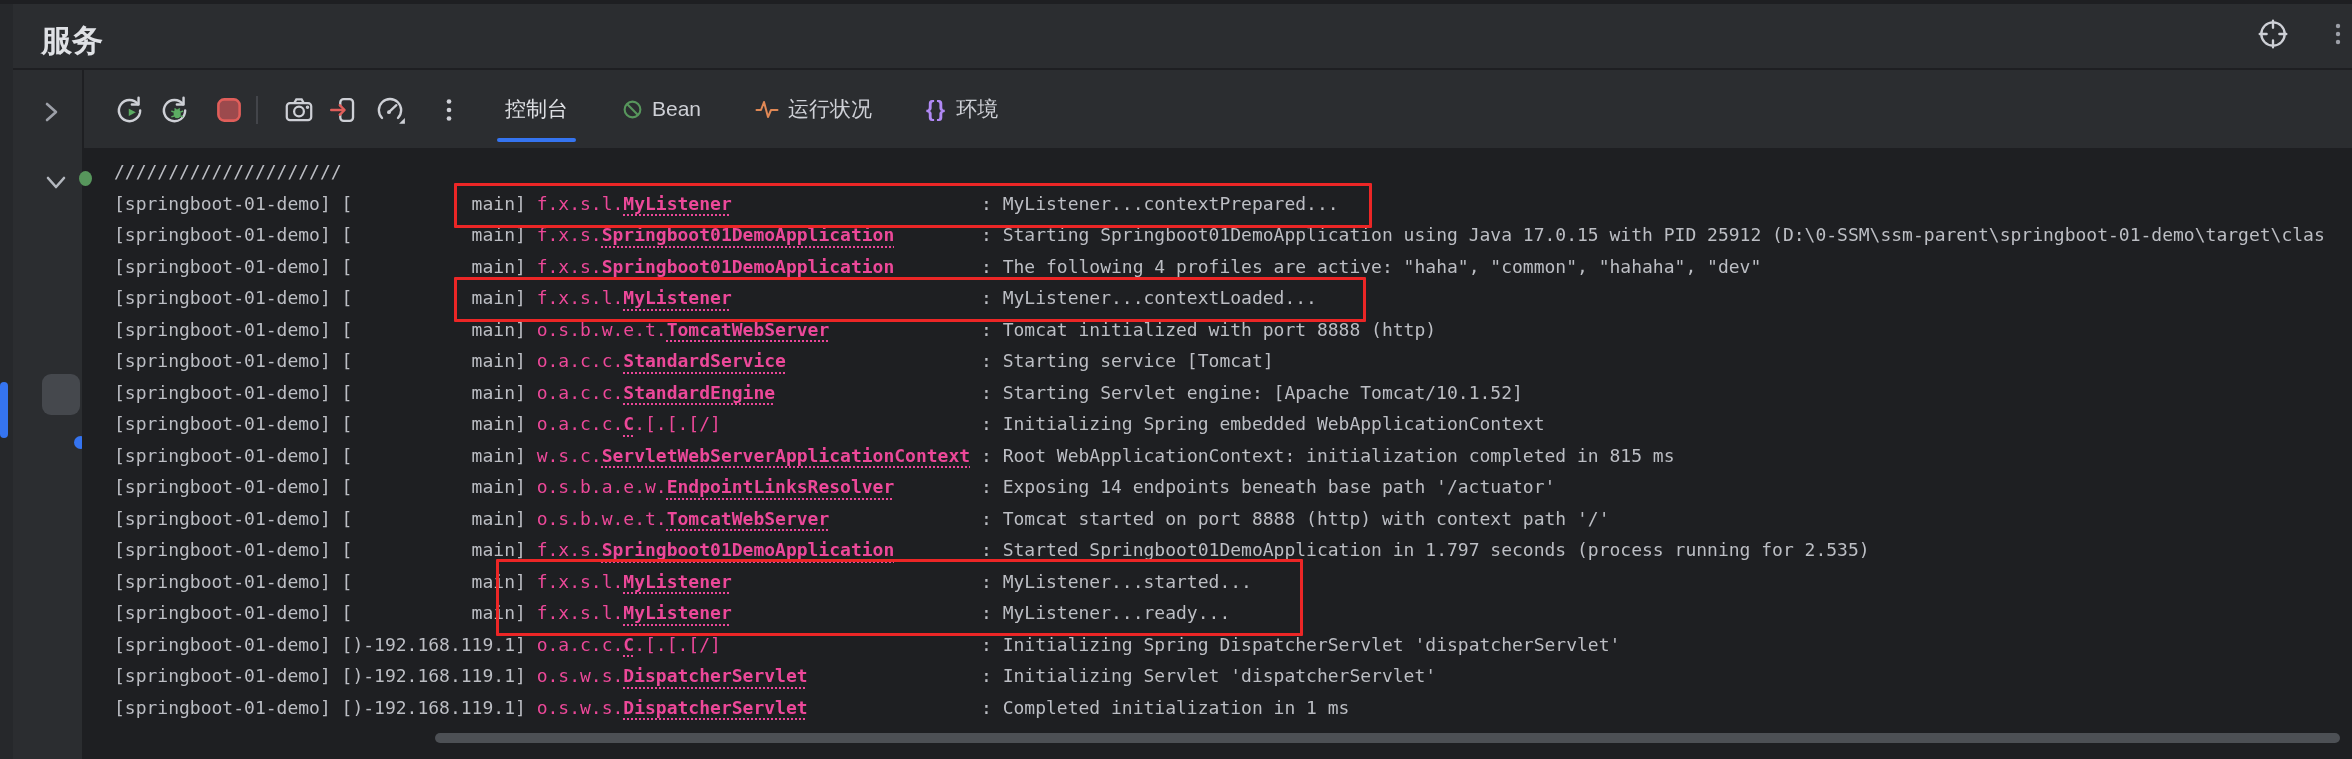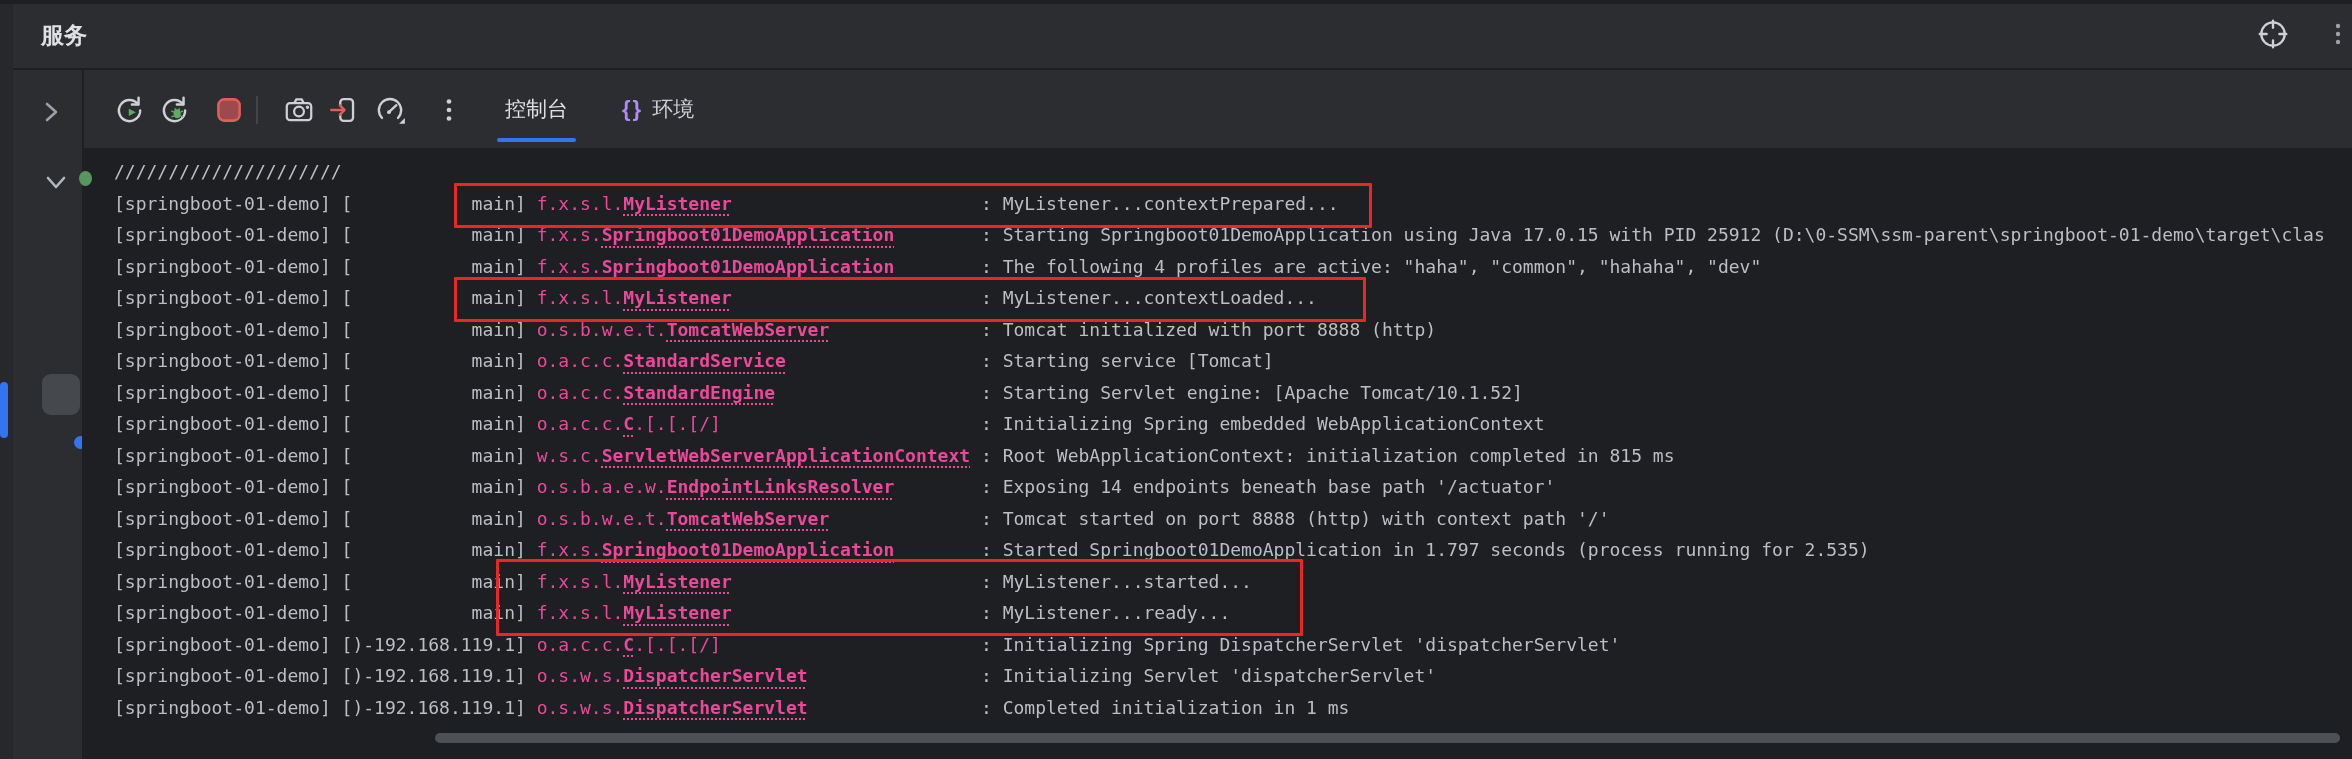--- a/index.html
+++ b/index.html
@@ -2,21 +2,21 @@
 <html><head>
 <meta charset="utf-8">
 <style>
   html,body{margin:0;padding:0;width:2352px;height:759px;overflow:hidden;background:#1e1f22;
     font-family:"Liberation Sans",sans-serif;-webkit-font-smoothing:antialiased;}
   .abs{position:absolute;}
   
   #top-strip{left:0;top:0;width:2352px;height:4px;background:#1e1f22;}
   #edge-stripe{left:0;top:4px;width:13px;height:755px;background:#26282b;}
   #header{left:13px;top:4px;width:2339px;height:64px;background:#2b2d30;border-bottom:2px solid #1e1f22;}
-  #header .title{position:absolute;left:28px;top:16px;font-size:23px;font-weight:bold;color:#dfe1e5;}
+  #header .title{position:absolute;left:28px;top:16px;font-size:31px;font-weight:bold;color:#dfe1e5;}
   #header-target{position:absolute;right:62px;top:13px;width:34px;height:34px;}
   #header-kebab{position:absolute;right:8px;top:13px;width:12px;height:34px;}
   
   #left-strip{left:13px;top:70px;width:69px;height:689px;background:#2b2d30;overflow:hidden;}
   #strip-border{left:82px;top:70px;width:2px;height:689px;background:#1e1f22;}
   .chev{position:absolute;width:32px;height:32px;}
   #chevron-right{left:22px;top:26px;}
   #chevron-down{left:27px;top:96px;}
   #gray-thumb{left:29px;top:304px;width:38px;height:41px;border-radius:9px;background:#45484d;}
   #blue-indicator{left:0;top:378px;width:8px;height:56px;border-radius:4px;background:#3574f0;}
@@ -142,20 +142,37 @@
         <circle cx="16" cy="24" r="2.2" fill="#ced0d6"></circle>
     </svg>
   </span>
 
   <div id="tabs">
     <div class="tab active">
       <span>控制台</span>
       <div class="underline"></div>
     </div>
     <div class="tab">
+      <span>
+        <svg width="21" height="21" viewBox="0 0 20 20">
+            <circle cx="10" cy="10" r="7.5" fill="none" stroke="#57965c" stroke-width="2"></circle>
+            <path d="M4.8 4.8 L15.2 15.2" stroke="#57965c" stroke-width="2"></path>
+          </svg>
+      </span>
+      <span>Bean</span>
+    </div>
+    <div class="tab">
+      <span>
+        <svg width="24" height="22" viewBox="0 0 24 22">
+            <path d="M1.5 12 H6 L9 4 L13 19 L16 12 H22.5" fill="none" stroke="#e08855" stroke-width="2" stroke-linecap="round" stroke-linejoin="round"></path>
+          </svg>
+      </span>
+      <span>运行状况</span>
+    </div>
+    <div class="tab">
       <span class="braces">{}</span>
       <span>环境</span>
     </div>
   </div>
 </div>
 
 <div class="abs" id="console">
   <div id="console-lines"><div class="row"><span class="txt">/////////////////////</span></div><div class="row"><span class="txt">[springboot-01-demo] [           main] </span><span class="lg">f.x.s.l.</span><span class="lg ul">MyListener</span><span class="txt">                       : MyListener...contextPrepared...</span></div><div class="row"><span class="txt">[springboot-01-demo] [           main] </span><span class="lg">f.x.s.</span><span class="lg ul">Springboot01DemoApplication</span><span class="txt">        : Starting Springboot01DemoApplication using Java 17.0.15 with PID 25912 (D:\0-SSM\ssm-parent\springboot-01-demo\target\clas</span></div><div class="row"><span class="txt">[springboot-01-demo] [           main] </span><span class="lg">f.x.s.</span><span class="lg ul">Springboot01DemoApplication</span><span class="txt">        : The following 4 profiles are active: "haha", "common", "hahaha", "dev"</span></div><div class="row"><span class="txt">[springboot-01-demo] [           main] </span><span class="lg">f.x.s.l.</span><span class="lg ul">MyListener</span><span class="txt">                       : MyListener...contextLoaded...</span></div><div class="row"><span class="txt">[springboot-01-demo] [           main] </span><span class="lg">o.s.b.w.e.t.</span><span class="lg ul">TomcatWebServer</span><span class="txt">              : Tomcat initialized with port 8888 (http)</span></div><div class="row"><span class="txt">[springboot-01-demo] [           main] </span><span class="lg">o.a.c.c.</span><span class="lg ul">StandardService</span><span class="txt">                  : Starting service [Tomcat]</span></div><div class="row"><span class="txt">[springboot-01-demo] [           main] </span><span class="lg">o.a.c.c.</span><span class="lg ul">StandardEngine</span><span class="txt">                   : Starting Servlet engine: [Apache Tomcat/10.1.52]</span></div><div class="row"><span class="txt">[springboot-01-demo] [           main] </span><span class="lg">o.a.c.c.</span><span class="lg ul">C</span><span class="lg">.[.[.[/]</span><span class="txt">                        : Initializing Spring embedded WebApplicationContext</span></div><div class="row"><span class="txt">[springboot-01-demo] [           main] </span><span class="lg">w.s.c.</span><span class="lg ul">ServletWebServerApplicationContext</span><span class="txt"> : Root WebApplicationContext: initialization completed in 815 ms</span></div><div class="row"><span class="txt">[springboot-01-demo] [           main] </span><span class="lg">o.s.b.a.e.w.</span><span class="lg ul">EndpointLinksResolver</span><span class="txt">        : Exposing 14 endpoints beneath base path '/actuator'</span></div><div class="row"><span class="txt">[springboot-01-demo] [           main] </span><span class="lg">o.s.b.w.e.t.</span><span class="lg ul">TomcatWebServer</span><span class="txt">              : Tomcat started on port 8888 (http) with context path '/'</span></div><div class="row"><span class="txt">[springboot-01-demo] [           main] </span><span class="lg">f.x.s.</span><span class="lg ul">Springboot01DemoApplication</span><span class="txt">        : Started Springboot01DemoApplication in 1.797 seconds (process running for 2.535)</span></div><div class="row"><span class="txt">[springboot-01-demo] [           main] </span><span class="lg">f.x.s.l.</span><span class="lg ul">MyListener</span><span class="txt">                       : MyListener...started...</span></div><div class="row"><span class="txt">[springboot-01-demo] [           main] </span><span class="lg">f.x.s.l.</span><span class="lg ul">MyListener</span><span class="txt">                       : MyListener...ready...</span></div><div class="row"><span class="txt">[springboot-01-demo] [)-192.168.119.1] </span><span class="lg">o.a.c.c.</span><span class="lg ul">C</span><span class="lg">.[.[.[/]</span><span class="txt">                        : Initializing Spring DispatcherServlet 'dispatcherServlet'</span></div><div class="row"><span class="txt">[springboot-01-demo] [)-192.168.119.1] </span><span class="lg">o.s.w.s.</span><span class="lg ul">DispatcherServlet</span><span class="txt">                : Initializing Servlet 'dispatcherServlet'</span></div><div class="row"><span class="txt">[springboot-01-demo] [)-192.168.119.1] </span><span class="lg">o.s.w.s.</span><span class="lg ul">DispatcherServlet</span><span class="txt">                : Completed initialization in 1 ms</span></div></div>
   <div id="hscrollbar"></div>
 <div class="annotation" style="left: 370px; top: 35px; width: 912px; height: 39px;"></div>

